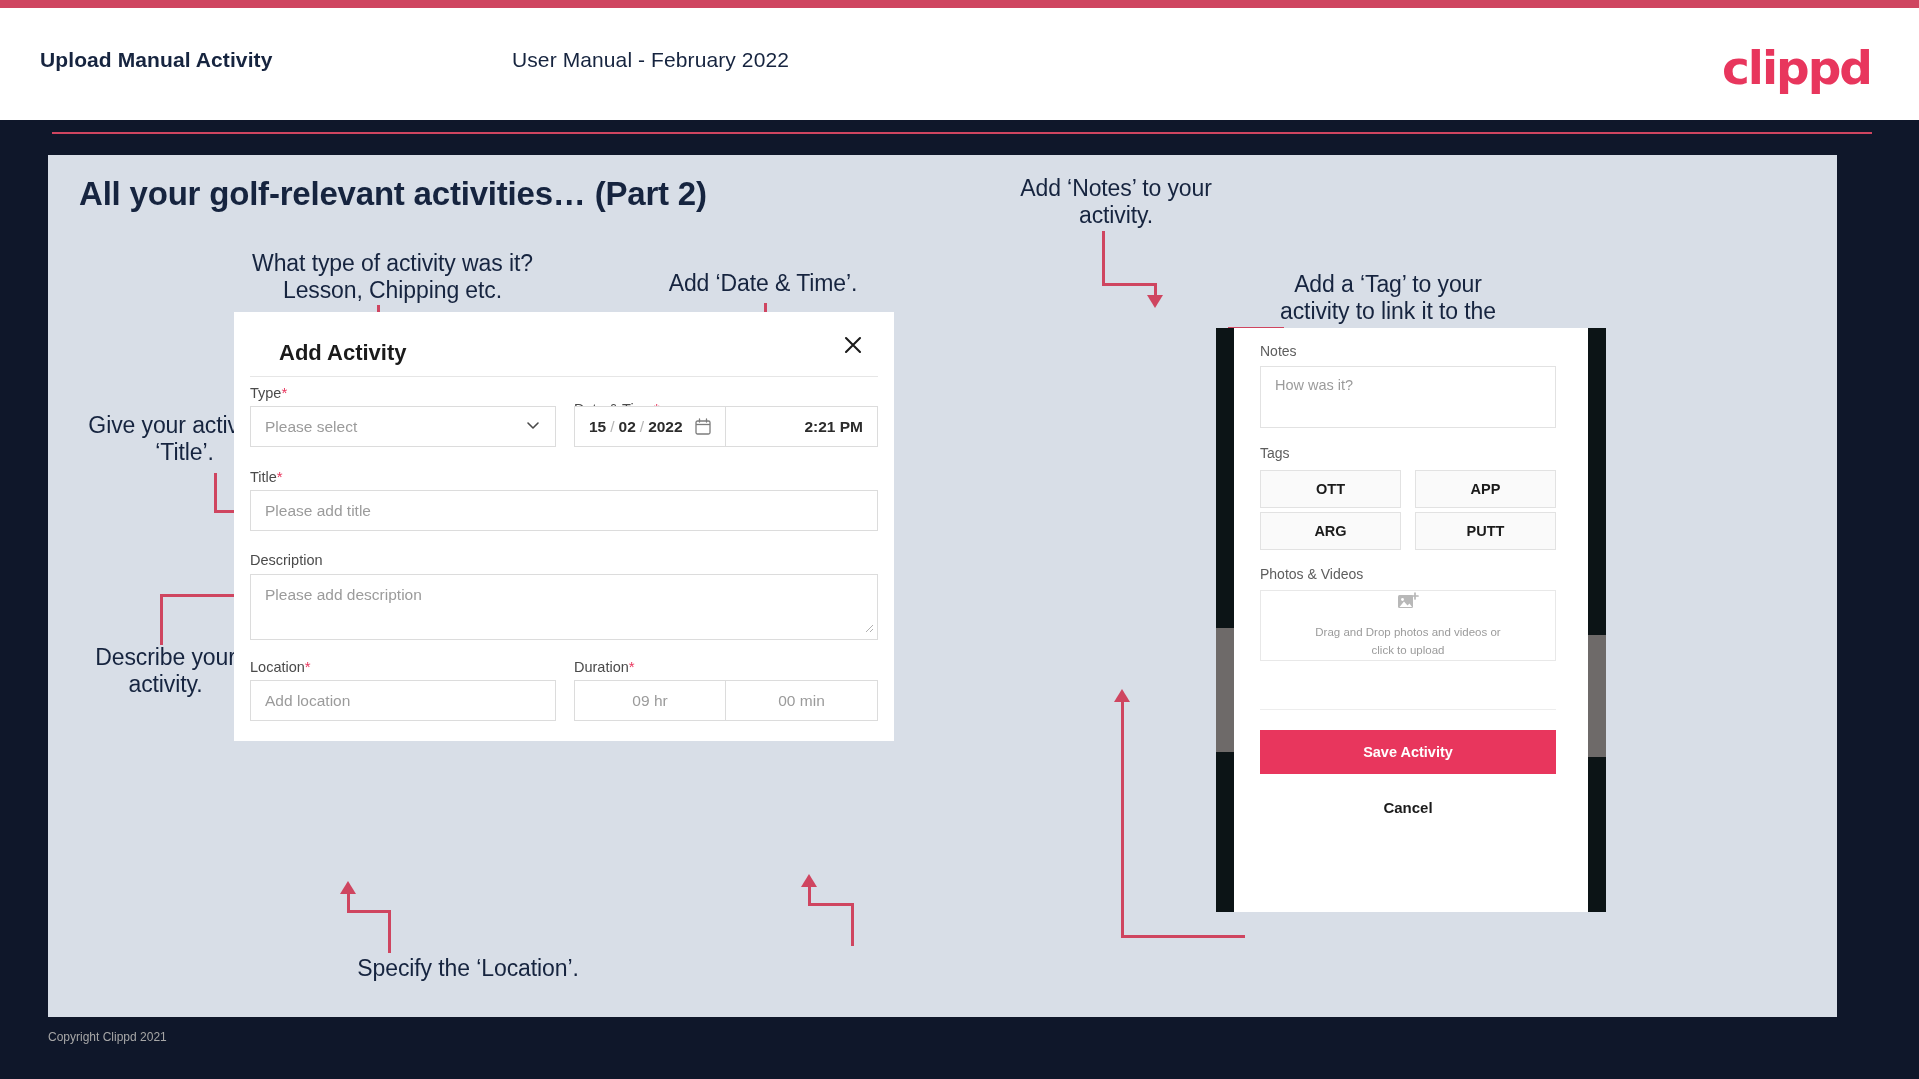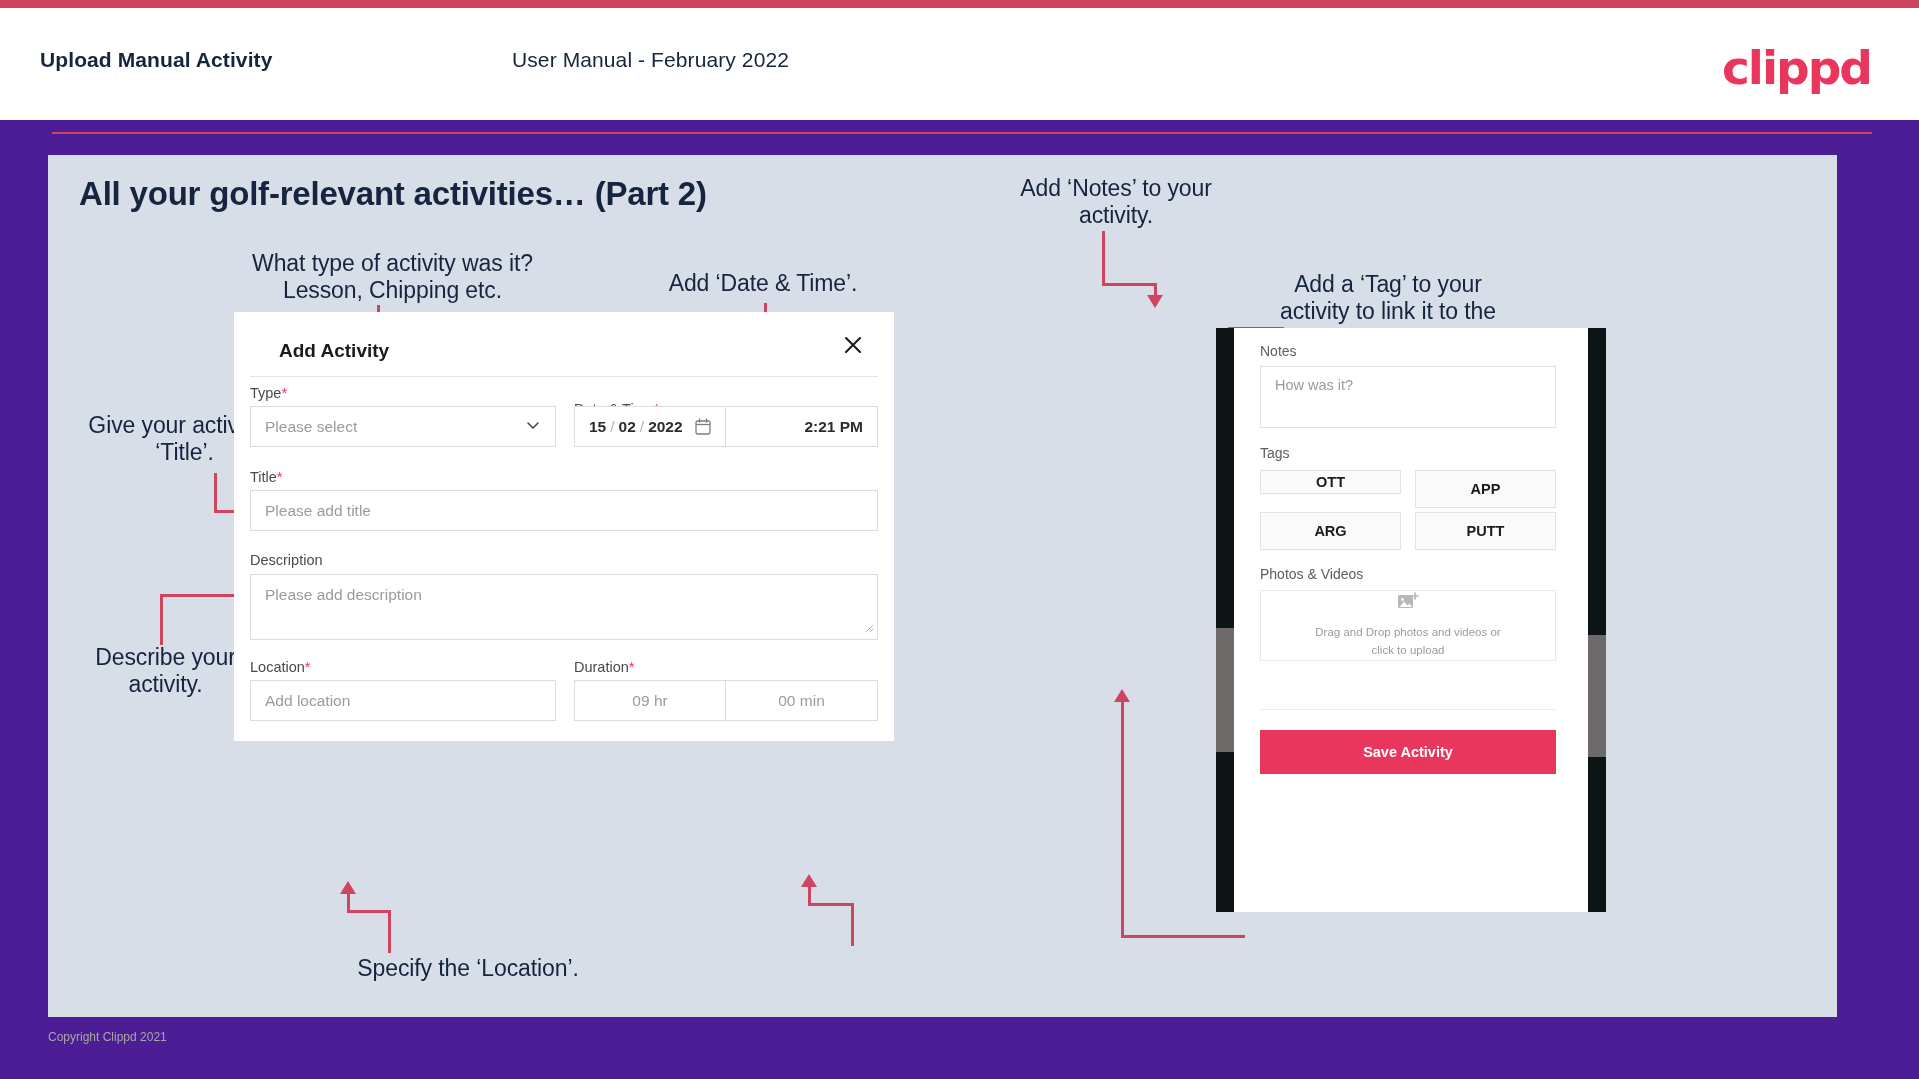--- a/index.html
+++ b/index.html
@@ -2,21 +2,21 @@
 <html><head>
 <meta charset="utf-8">
 <style>
   * { box-sizing: border-box; margin: 0; padding: 0; }
   html, body {
     width: 1919px; height: 1079px;
     background: #ffffff;
     font-family: "Liberation Sans", sans-serif;
     overflow: hidden;
   }
-  .page { position: relative; width: 1919px; height: 1079px; background:#4c1d95;text-decoration:underline; }
+  .page { position: relative; width: 1919px; height: 1079px; background:#0f172a;text-decoration:underline; }
 
   
   .top-bar {
     position:absolute; left:0; top:0; width:1919px; height:8px;
     background:#cf4560;
   }
 
   
   .header { position:absolute; left:0; top:8px; width:1919px; height:112px; background:#fff; }
   .hdr-left {
@@ -69,21 +69,21 @@
   .arr-right{ border-top:8px solid transparent; border-bottom:8px solid transparent; border-left:13px solid #cf4560; }
   .arr-left { border-top:8px solid transparent; border-bottom:8px solid transparent; border-right:13px solid #cf4560; }
 
   
   .dialog {
     position:absolute; left:234px; top:312px; width:660px; height:429px;
     background:#ffffff;
   }
   .dlg-title {
     position:absolute; left:45px; top:28px;
-    font-size:19px; font-weight:700; color:#1b1b1b;
+    font-size:22px; font-weight:700; color:#1b1b1b;
   }
   .dlg-close {
     position:absolute; right:24px; top:16px;
     width:34px; height:34px; display:flex; align-items:center; justify-content:center;
     font-size:27px; color:#1b1b1b; line-height:1; cursor:pointer; font-weight:300;
   }
   .dlg-divider {
     position:absolute; left:16px; top:64px; width:628px; height:1px; background:#e6e6e6;
   }
 
@@ -334,21 +334,21 @@
 
     <div class="screen">
 
       <div class="scr-label" style="left:26px; top:15px;">Notes</div>
       <div class="scr-box" style="left:26px; top:38px; width:296px; height:62px;">
         <div style="padding:10px 14px; font-size:14.5px; color:#9b9b9b;">How was it?</div>
       </div>
 
       <div class="scr-label" style="left:26px; top:117px;">Tags</div>
 
-      <div class="tag-btn" style="left:26px; top:142px; width:141px; height:24px;">OTT</div>
+      <div class="tag-btn" style="left:26px; top:142px; width:141px; height:38px;">OTT</div>
       <div class="tag-btn" style="left:181px; top:142px; width:141px; height:38px;">APP</div>
       <div class="tag-btn" style="left:26px; top:184px; width:141px; height:38px;">ARG</div>
       <div class="tag-btn" style="left:181px; top:184px; width:141px; height:38px;">PUTT</div>
 
       <div class="scr-label" style="left:26px; top:238px;">Photos &amp; Videos</div>
       <div class="drop-zone" style="left:26px; top:262px; width:296px; height:71px;">
         <span>
           <svg width="22" height="20" viewBox="0 0 22 20">
             <rect x="1" y="3" width="15" height="13" rx="1.5" fill="#b8b8b8"></rect>
             <circle cx="5.5" cy="7.5" r="1.4" fill="#ffffff"></circle>
@@ -358,18 +358,19 @@
         </span>
         <div class="drop-txt">
           <div>Drag and Drop photos and videos or</div>
           <div>click to upload</div>
         </div>
       </div>
 
       <div class="scr-rule" style="left:26px; top:381px; width:296px;"></div>
 
       <div class="save-btn" style="left:26px; top:402px; width:296px; height:44px;">Save Activity</div>
+      <div class="cancel-btn" style="left:26px; top:462px; width:296px; height:34px;">Cancel</div>
     </div>
   </div>
 
   <div class="footer">Copyright Clippd 2021</div>
 
 </div>
 
 </body></html>

